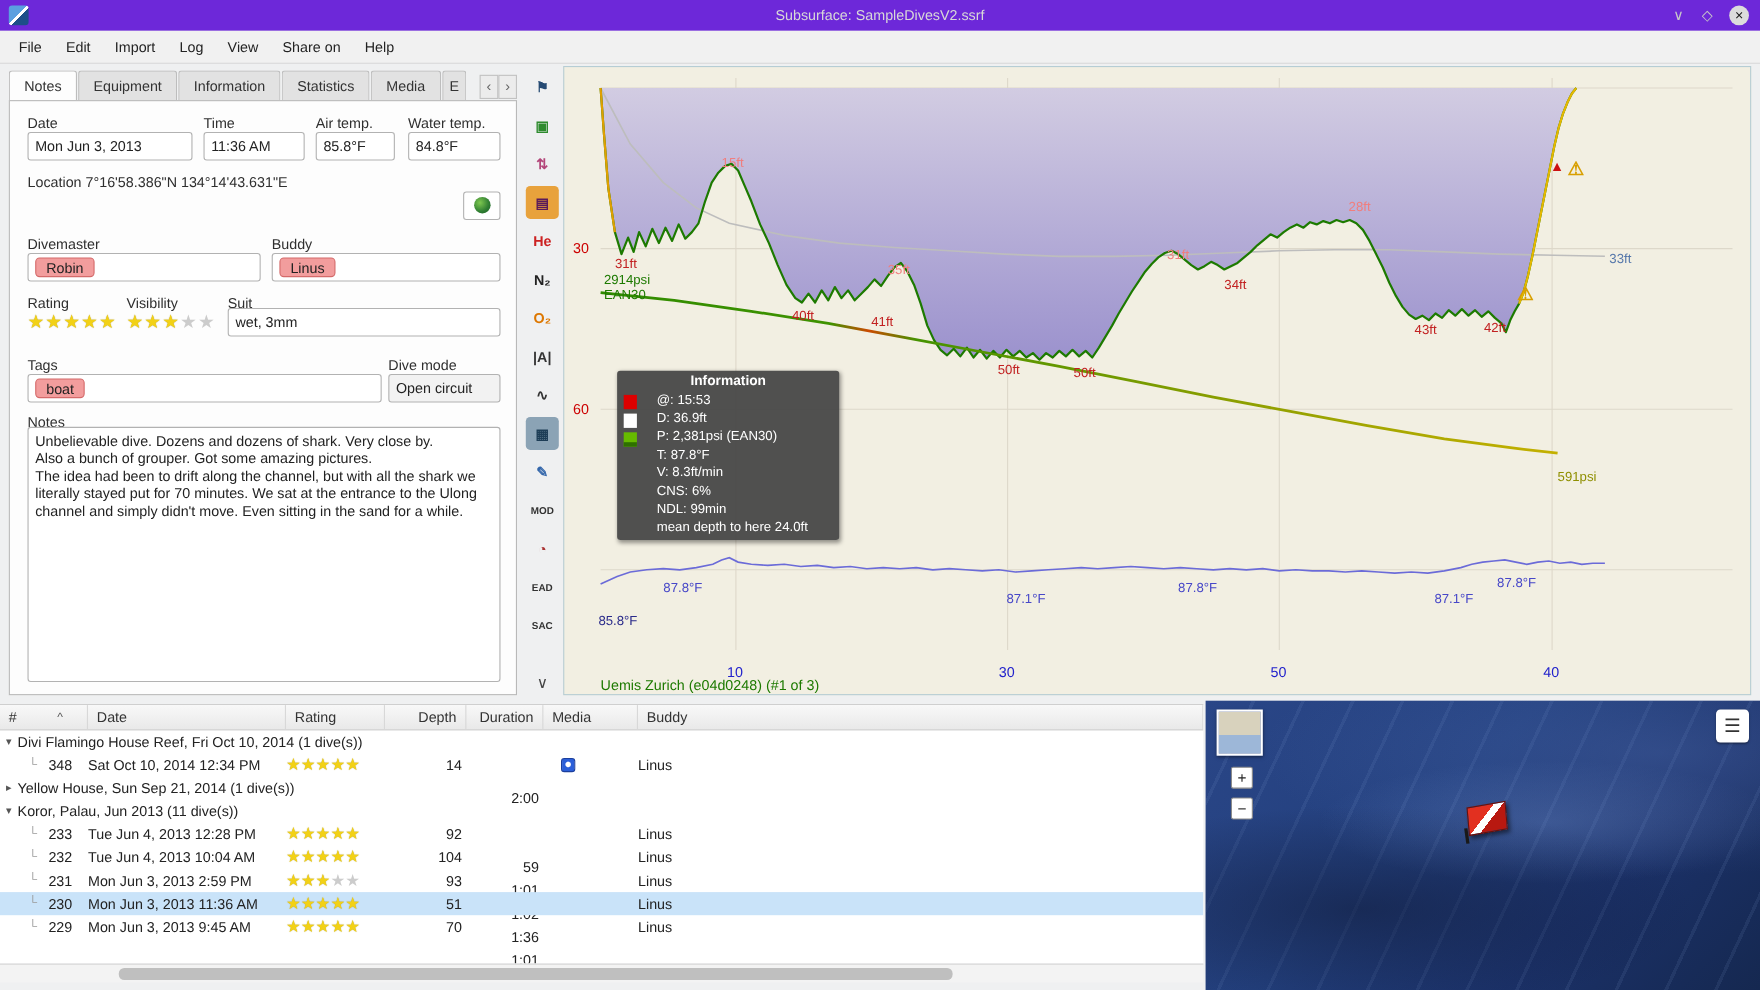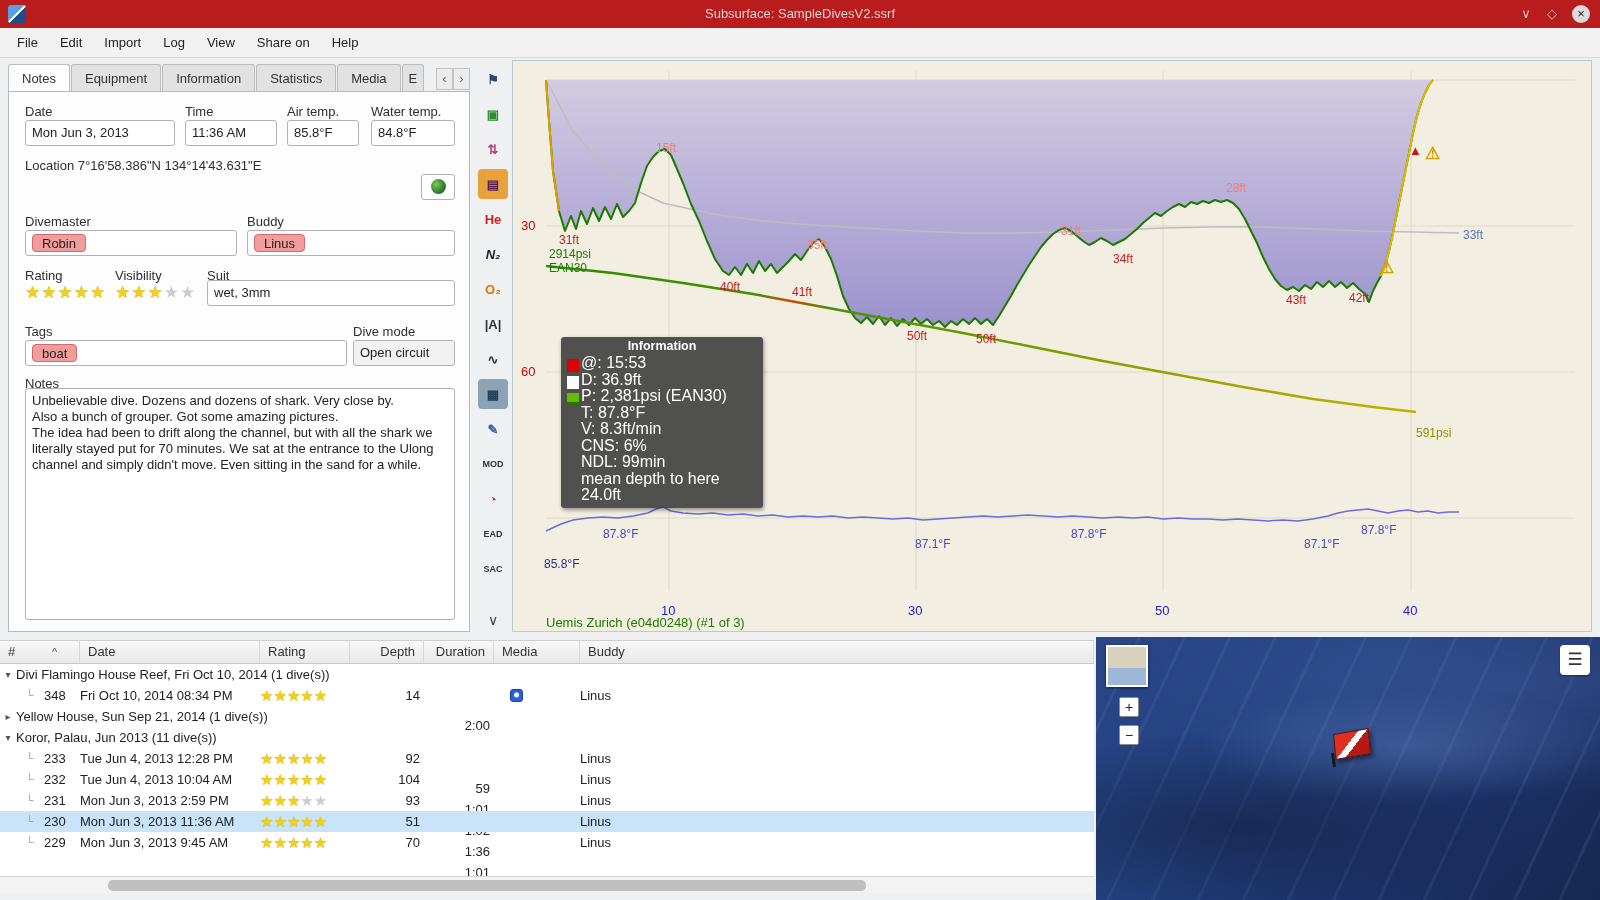--- a/index.html
+++ b/index.html
@@ -1,20 +1,20 @@
 <!DOCTYPE html>
 <html><head>
 <meta charset="utf-8">
 <style>
   * { margin:0; padding:0; box-sizing:border-box; }
   html,body { width:1600px; height:900px; overflow:hidden; font-family:"Liberation Sans", sans-serif; font-size:13px; background:#eff0f1; color:#232323; }
   .abs { position:absolute; }
 
   
-  #titlebar { position:absolute; left:0; top:0; width:1600px; height:28px; background:#b91c1c; color:#d8d8d8; }
+  #titlebar { position:absolute; left:0; top:0; width:1600px; height:28px; background:#6d28d9; color:#d8d8d8; }
   #titlebar .title { position:absolute; left:0; right:0; top:0; height:28px; line-height:28px; text-align:center; font-size:13px; }
   #app-logo { position:absolute; left:8px; top:5px; width:18px; height:18px; border-radius:3px; background:linear-gradient(135deg,#5a9fe0 0 45%,#ffffff 45% 55%,#1d4e89 55% 100%); }
   .wctl { position:absolute; top:4px; width:20px; height:20px; line-height:20px; text-align:center; color:#c8c8c8; cursor:pointer; font-size:13px; }
   #wctl-close { background:#dcdcdc; color:#1a1a1a; border-radius:50%; width:18px; height:18px; line-height:18px; top:5px; }
 
   
   #menubar { position:absolute; left:0; top:28px; width:1600px; height:30px; background:#f1f1f1; border-bottom:1px solid #d9d9d9; display:flex; align-items:center; padding-left:6px; }
   .menu-item { padding:0 11px; height:30px; line-height:30px; cursor:pointer; }
 
   
@@ -51,21 +51,21 @@
   .lab-axred { color:#cc0000; font-size:13px; }
   .lab-axblue { color:#2222cc; font-size:13px; }
   .lab-green { color:#1d7a00; }
   .lab-olive { color:#8f8f00; }
   .lab-temp { color:#4747c8; }
   .lab-navy { color:#2a2a8a; }
   .warn-y { position:absolute; color:#d89f00; font-size:17px; font-weight:bold; }
   .warn-r { position:absolute; color:#cc1111; font-size:13px; }
   #infobox { position:absolute; left:48px; top:276px; width:202px; background:rgba(68,68,68,0.93); border-radius:3px; color:#fff; box-shadow:1px 2px 4px rgba(0,0,0,.4); padding-bottom:4px; }
   #infobox .ib-title { height:18px; line-height:18px; text-align:center; font-weight:bold; font-size:12.5px; }
-  #infobox .ib-row { padding-left:20px; font-size:16px; line-height:16.5px; }
+  #infobox .ib-row { padding-left:36px; font-size:12px; line-height:16.5px; }
   .ib-chip { position:absolute; left:6px; width:12px; height:13px; }
 
   
   #divelist { position:absolute; left:0; top:640px; width:1094px; height:236px; background:#ffffff; border-top:1px solid #cfcfcf; overflow:hidden; }
   #dl-header { display:flex; height:23px; background:linear-gradient(#f8f8f8,#e9e9e9); border-bottom:1px solid #c9c9c9; color:#333; }
   #dl-header span { line-height:22px; padding:0 8px; border-right:1px solid #d8d8d8; }
   .dlrow { display:flex; height:21px; line-height:21px; color:#222; cursor:default; position:relative; }
   .dlrow.selected { background:#c9e3f9; }
   .c-num { width:80px; padding-left:44px; position:relative; }
   .c-num .tree { position:absolute; left:26px; color:#9a9a9a; font-size:11px; }
@@ -178,21 +178,21 @@
 The idea had been to drift along the channel, but with all the shark we literally stayed put for 70 minutes. We sat at the entrance to the Ulong channel and simply didn't move. Even sitting in the sand for a while.</textarea>
   </div>
 </div>
 
 <div id="profile-toolbar">
   <button class="tb" style="color:#264a73;">⚑</button>
   <button class="tb" style="color:#2e8b2e;">▣</button>
   <button class="tb" style="color:#b3467a;">⇅</button>
   <button class="tb active-orange" style="color:#5a1a5a;">▤</button>
   <button class="tb" style="color:#cc2222;">He</button>
-  <button class="tb" style="color:#222222;font-style:italic;">N₂</button>
+  <button class="tb" style="color:#222222;">N₂</button>
   <button class="tb" style="color:#dd7700;">O₂</button>
   <button class="tb" style="color:#333;">|A|</button>
   <button class="tb" style="color:#333;">∿</button>
   <button class="tb active-slate" style="color:#1d3d56;">▦</button>
   <button class="tb" style="color:#3366aa;">✎</button>
   <button class="tb small-text" style="color:#333;">MOD</button>
   <button class="tb" style="color:#aa3333;">◔</button>
   <button class="tb small-text" style="color:#333;">EAD</button>
   <button class="tb small-text" style="color:#333;">SAC</button>
   <span id="tb-collapse">∨</span>
@@ -305,21 +305,21 @@
     <span class="h-buddy">Buddy</span>
   </div>
 
   <div class="trip-row">
     <span class="trip-caret">▾</span>
     <span>Divi Flamingo House Reef, Fri Oct 10, 2014 (1 dive(s))</span>
   </div>
 
   <div class="dlrow">
     <span class="c-num"><i class="tree">└</i><span>348</span></span>
-    <span class="c-date">Fri Oct 10, 2014 08:34 PM</span>
+    <span class="c-date">Sat Oct 10, 2014 12:34 PM</span>
     <span class="c-rating"><span class="stars-f">★★★★★</span><span class="stars-e"></span></span>
     <span class="c-depth">14</span>
     <span class="c-dur">2:00</span>
     <span class="c-media"><span class="media-ic"></span></span>
     <span class="c-buddy">Linus</span>
   </div>
 
   <div class="trip-row">
     <span class="trip-caret">▸</span>
     <span>Yellow House, Sun Sep 21, 2014 (1 dive(s))</span>

